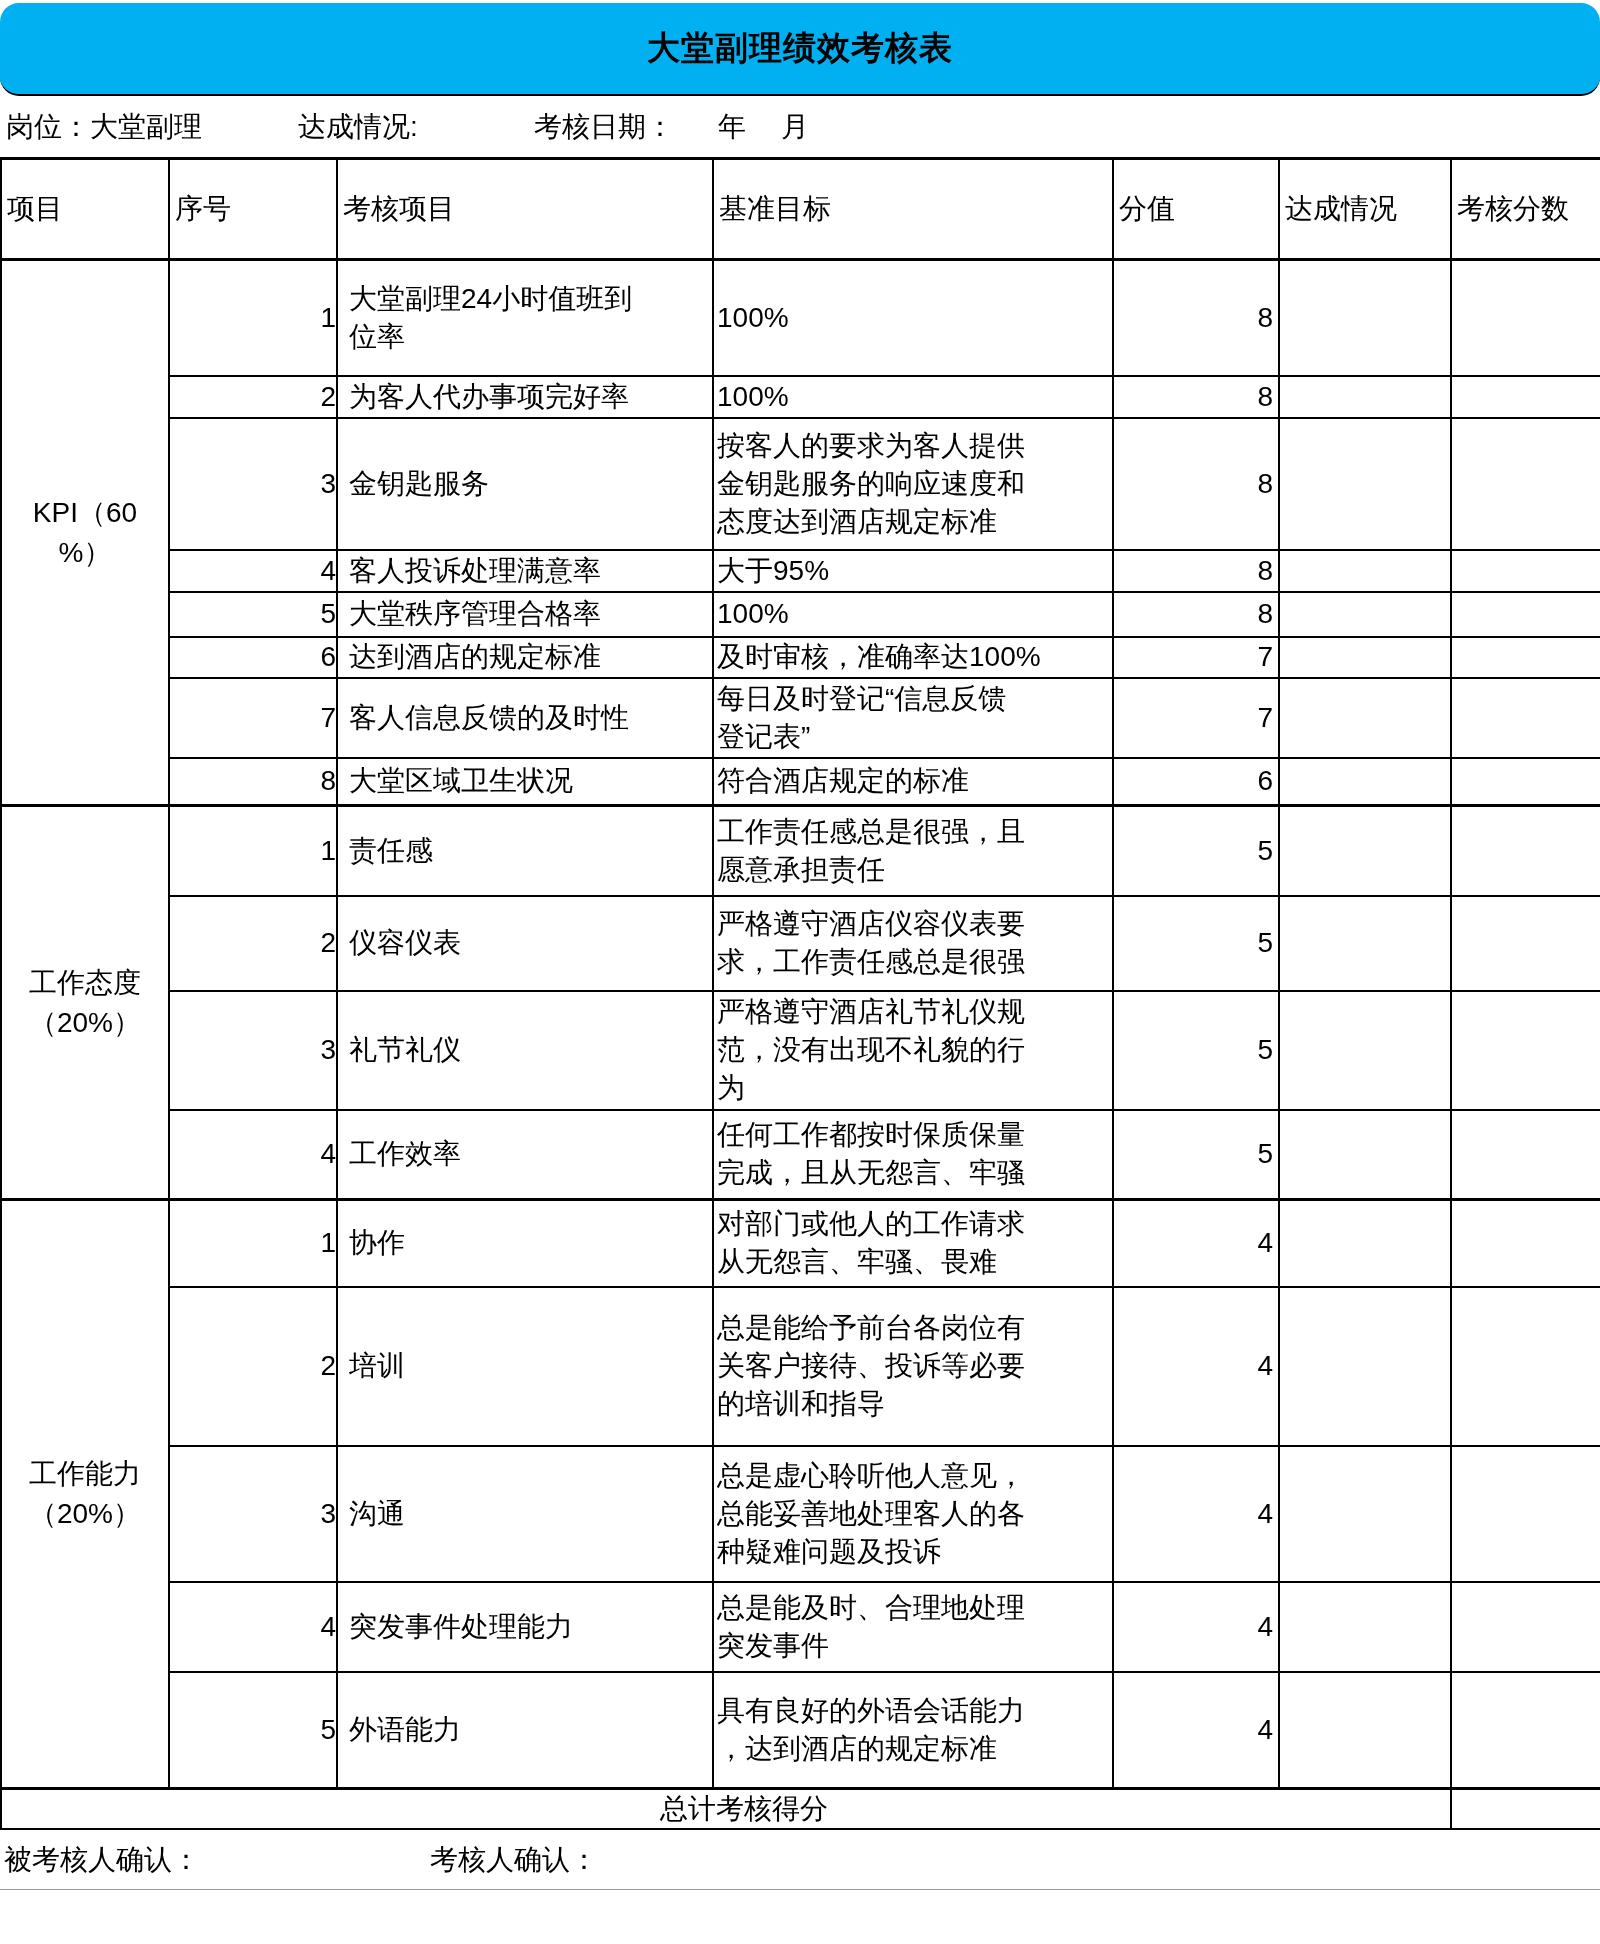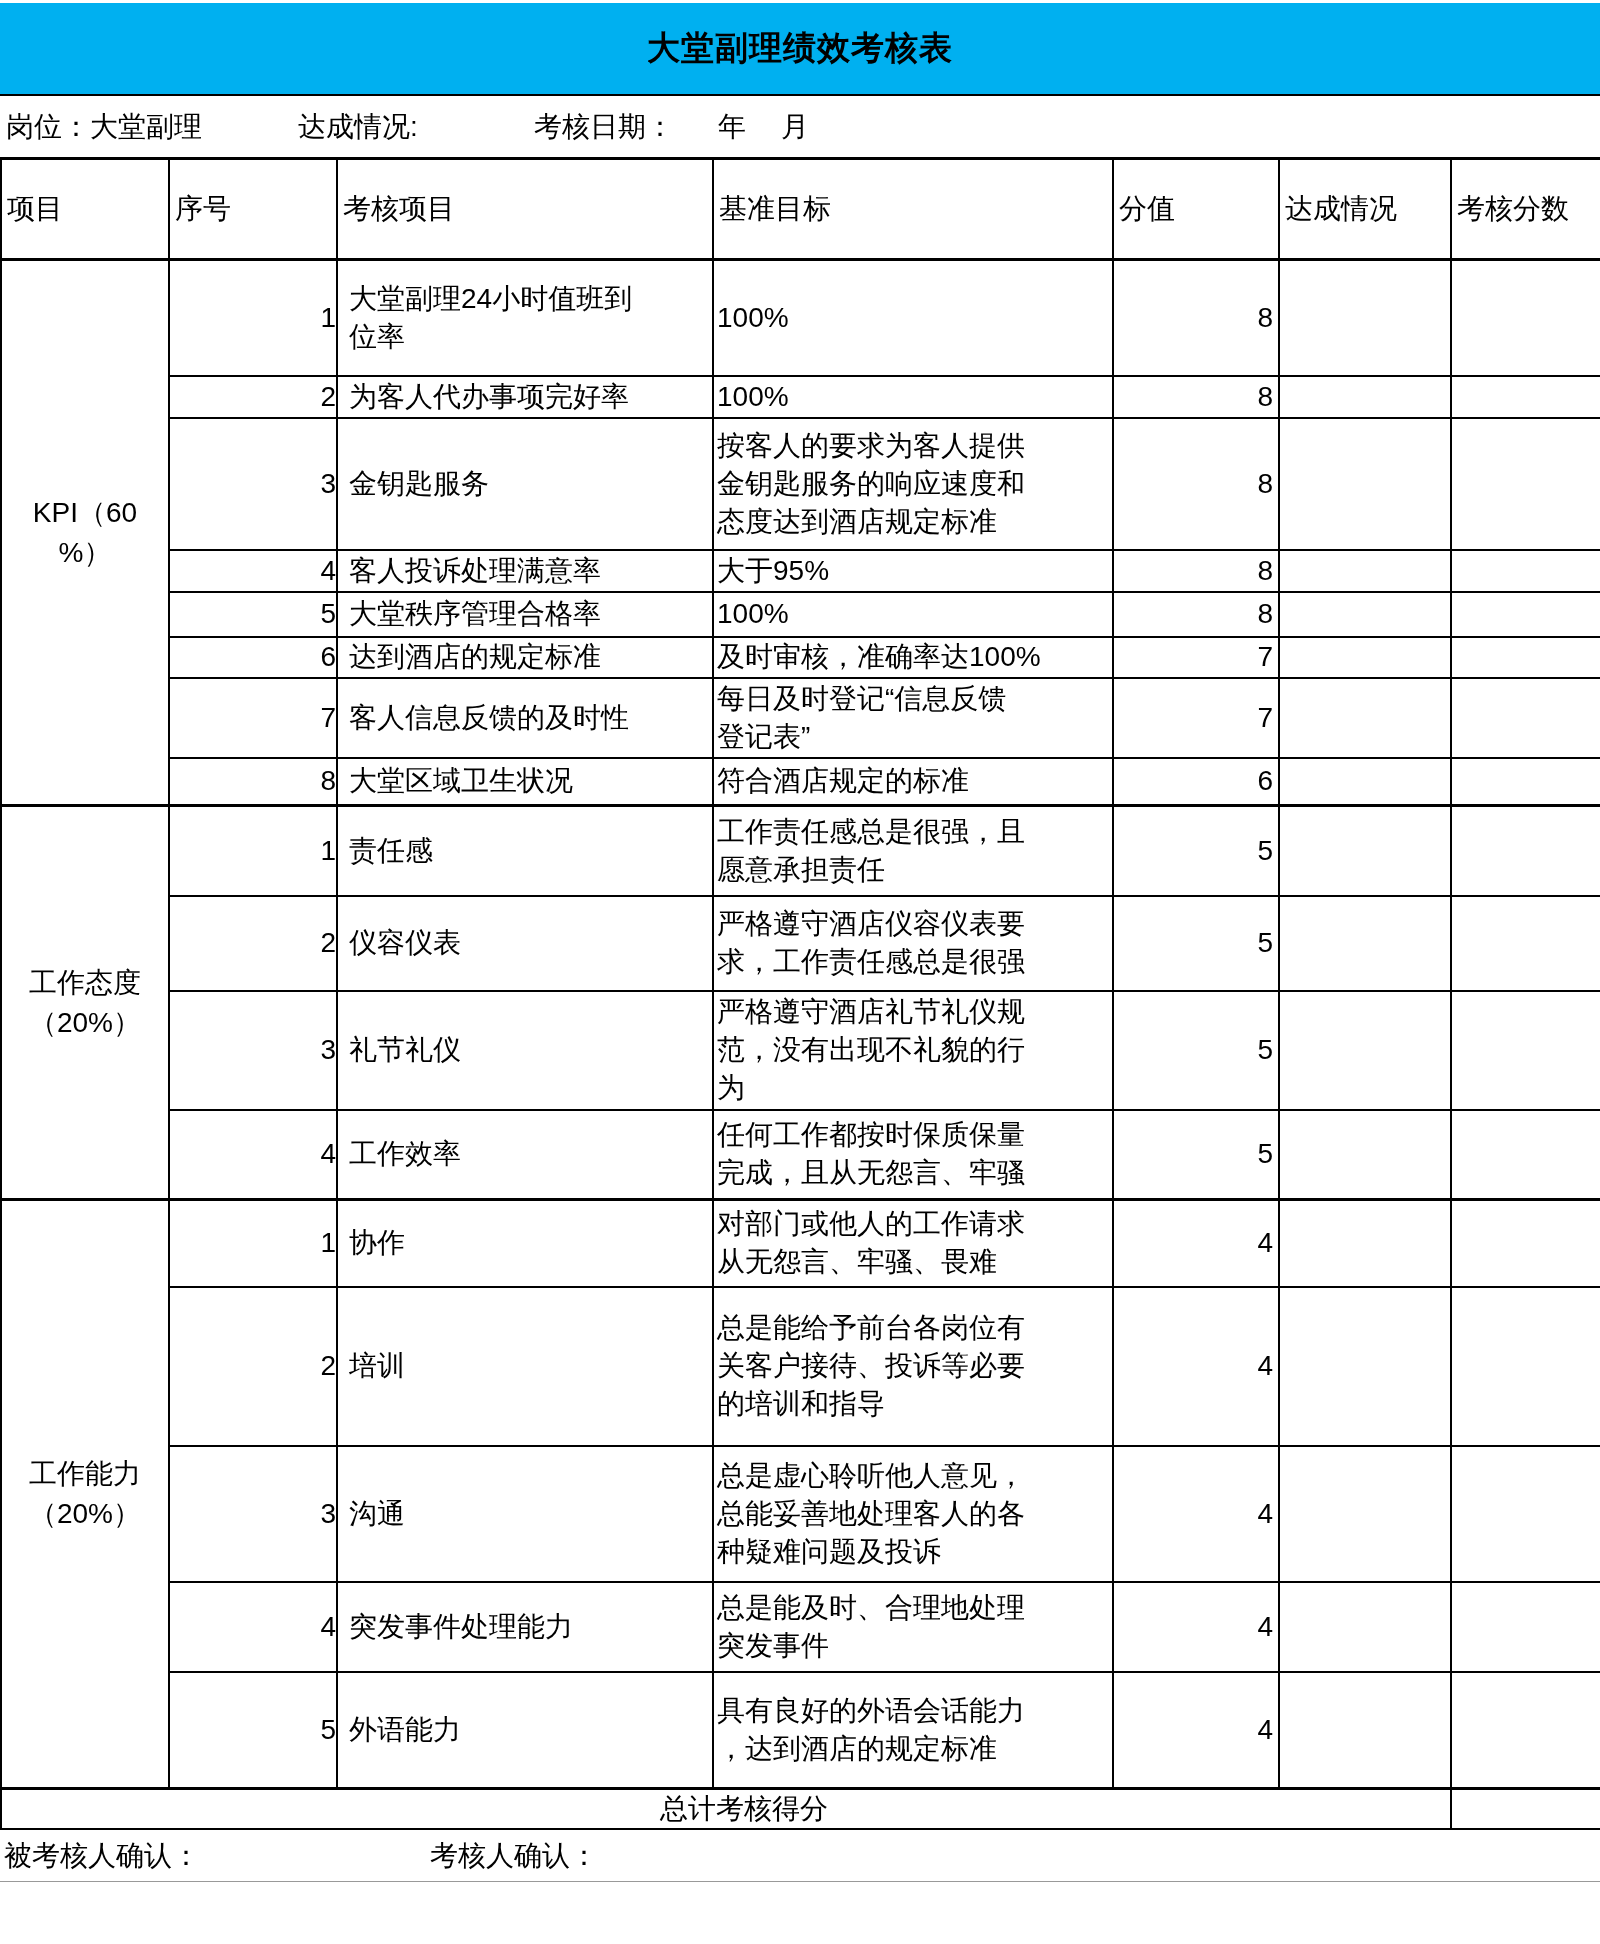--- a/index.html
+++ b/index.html
@@ -7,21 +7,21 @@
   body {
     width:1600px; height:1944px;
     font-family:"Liberation Sans","DejaVu Sans",sans-serif;
     color:#000; font-size:28px;
     position:relative; overflow:hidden;
   }
   .title-bar {
     margin-top:3px; height:93px;
     background:#00B0F0;
     border-bottom:2px solid #000;
-    display:flex; align-items:center; justify-content:center;
+    display:flex; align-items:center; justify-content:center;border-radius:19px;
   }
   .title { font-weight:bold; font-size:33px; letter-spacing:1px; }
   .info-row { position:relative; height:61px; }
   .info-row span { position:absolute; top:50%; transform:translateY(-50%); white-space:nowrap; }
   .pos-label   { left:6px; }
   .assessee-label { left:298px; }
   .date-label  { left:534px; }
   .year-label  { left:718px; }
   .month-label { left:781px; }
 
@@ -36,21 +36,21 @@
   }
   td.section-label { text-align:center; line-height:40px; padding:0 20px; }
   td.no    { text-align:right; padding:0; }
   td.item  { text-align:left; padding:0 11px; white-space:pre-line; line-height:38px; }
   td.target{ text-align:left; padding:0 3px; white-space:pre-line; line-height:38px; }
   td.score { text-align:right; padding-right:5px; }
   td.blank { background:#fff; }
   tr.section-start td { border-top:3px solid #000; }
   tr.total td { border-top:3px solid #000; height:39px; }
   td.total-label { text-align:center;padding-left:36px; }
-  .footer { position:relative; height:52px; border-bottom:1px solid #999; }
+  .footer { position:relative; height:60px; border-bottom:1px solid #999; }
   .footer span { position:absolute; top:50%; transform:translateY(-50%); white-space:nowrap; }
   .confirm-assessee { left:4px; }
   .confirm-assessor { left:430px; }
 </style>
 </head>
 <body>
 
 <div class="title-bar">
   <div class="title">大堂副理绩效考核表</div>
 </div>

